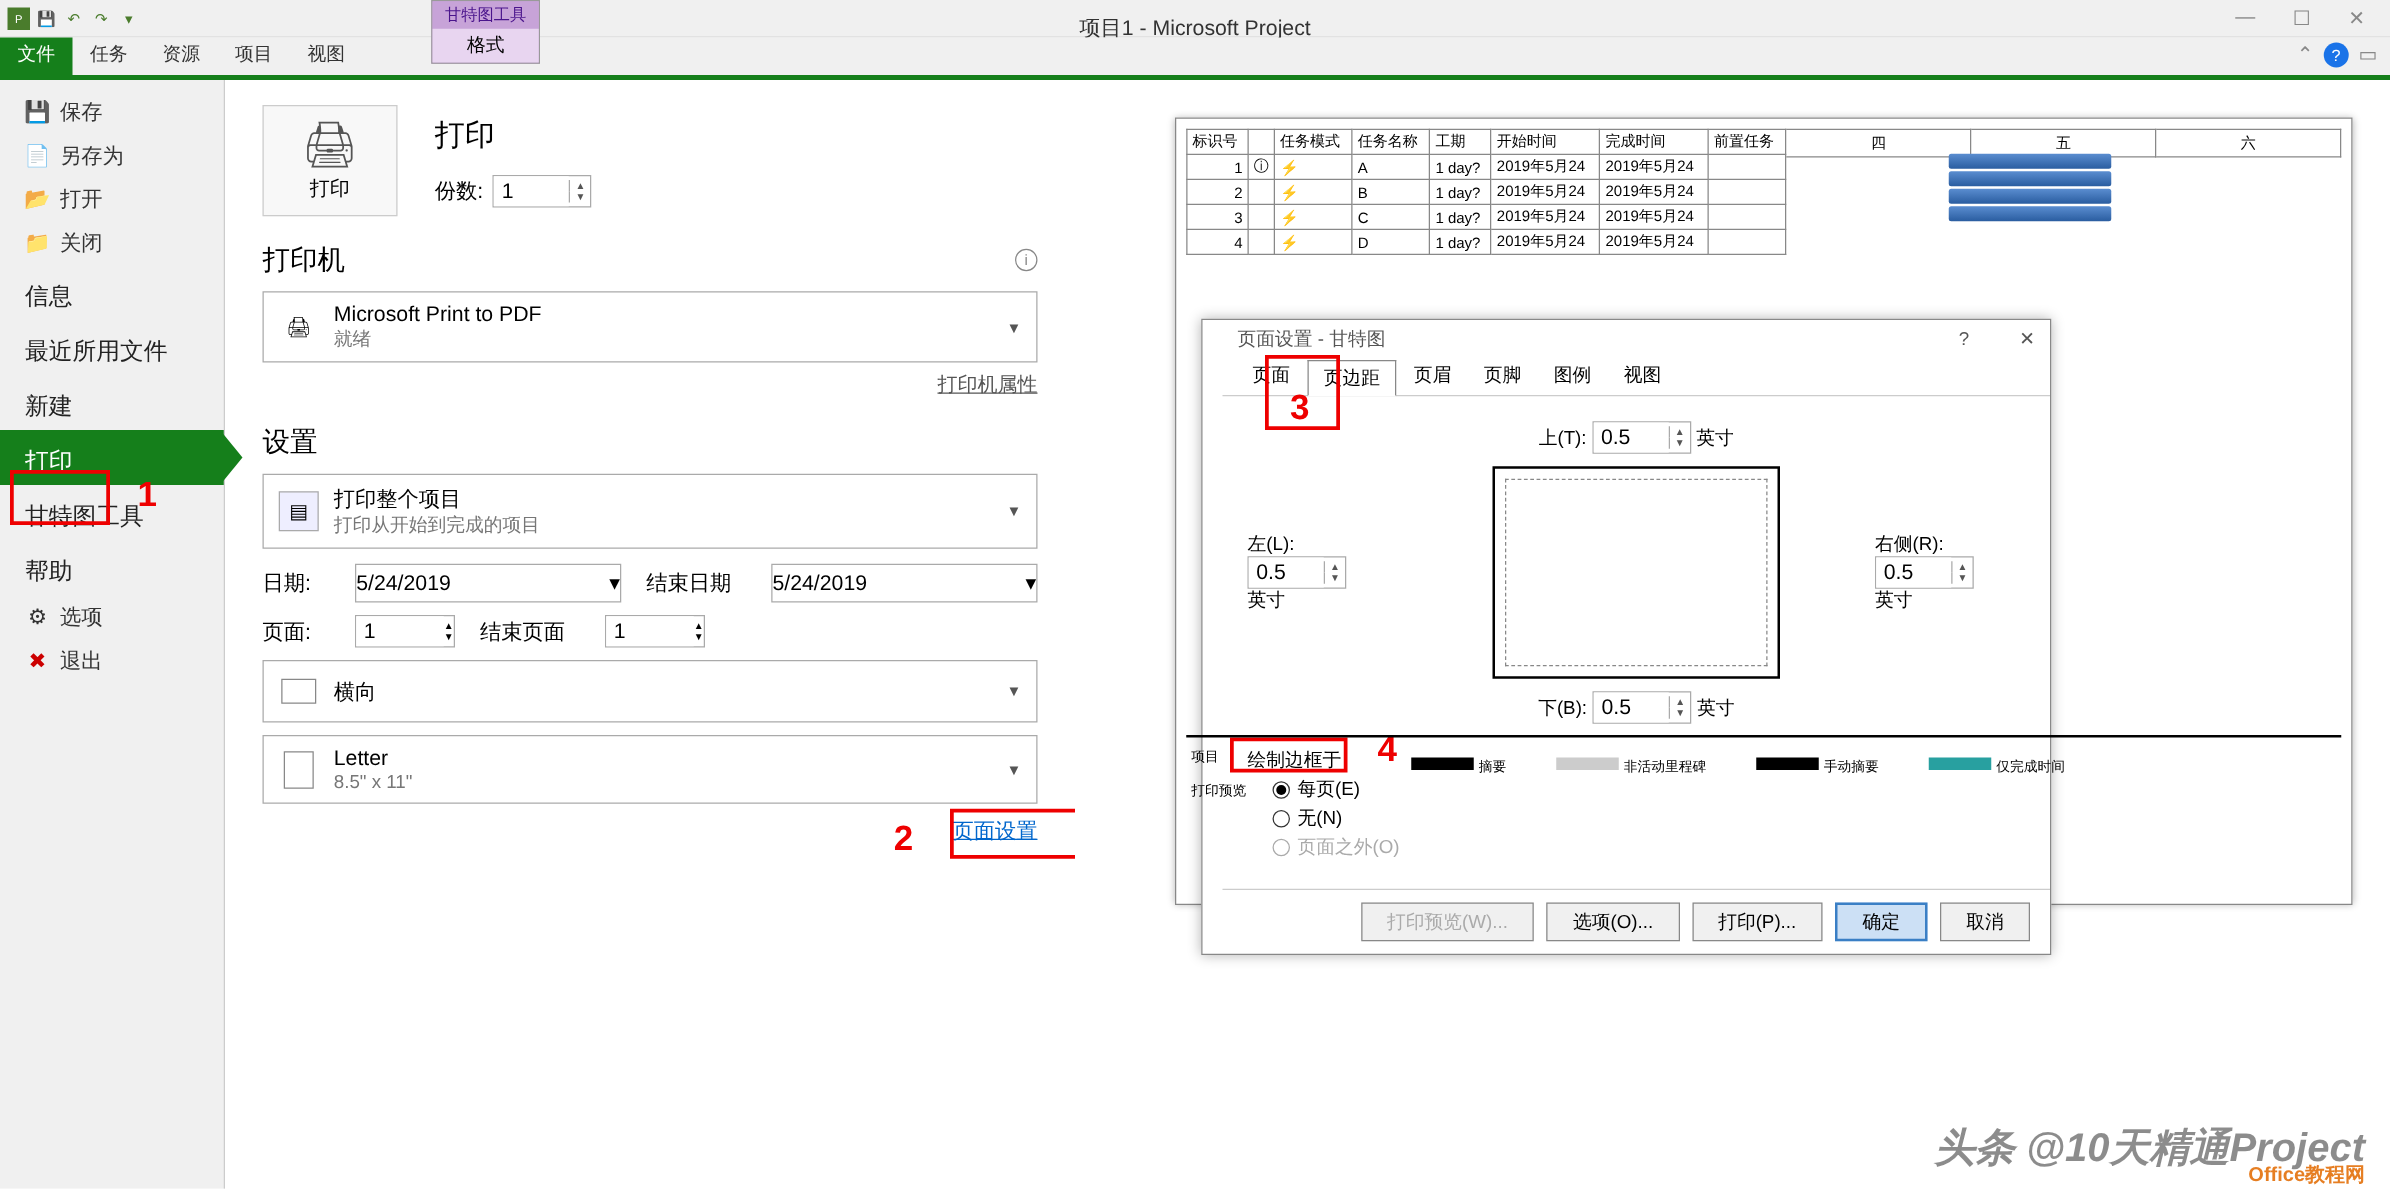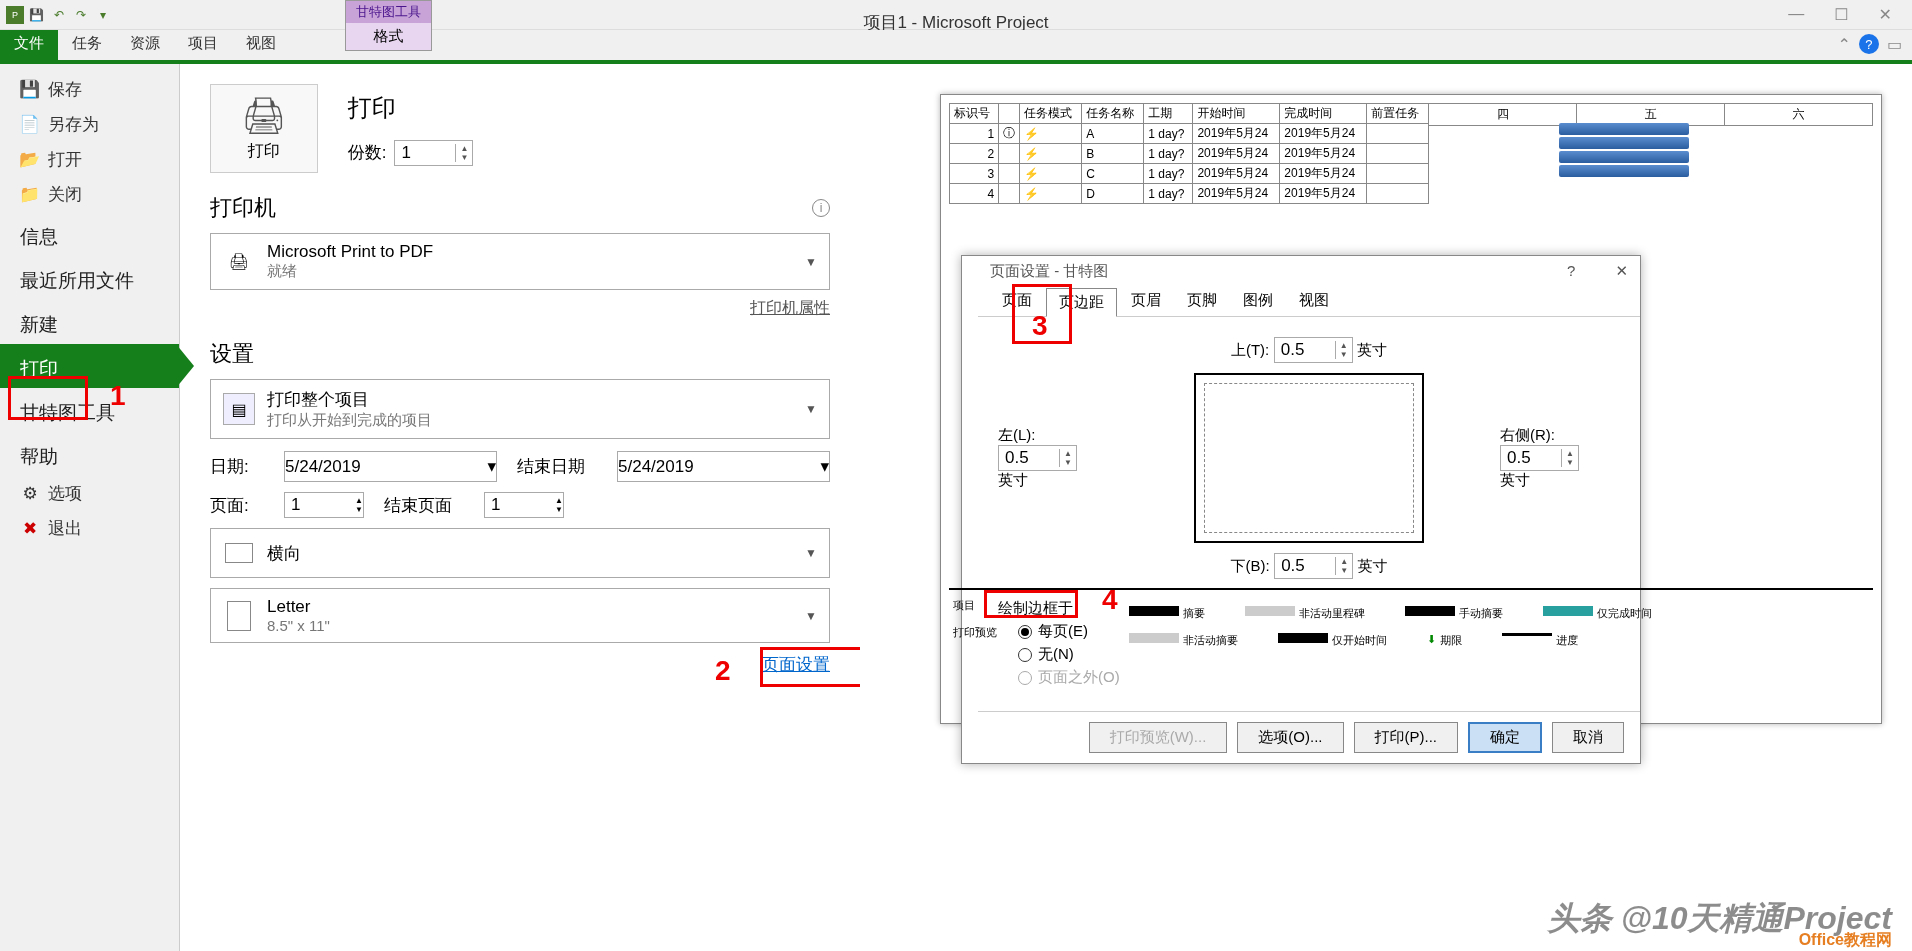--- a/index.html
+++ b/index.html
@@ -447,37 +447,19 @@
             </div>
           <div class="legend-item">
               <span class="legend-bar" style="background:#000;"></span>
               <span>手动摘要</span>
             </div>
           <div class="legend-item">
               <span class="legend-bar" style="background:#28a0a0;"></span>
               <span>仅完成时间</span>
             </div>
         </div>
-        <div class="legend-row">
-          <div class="legend-item">
-              <span class="legend-bar" style="background:#ccc;"></span>
-              <span>非活动摘要</span>
-            </div>
-          <div class="legend-item">
-              <span class="legend-bar" style="background:#000;"></span>
-              <span>仅开始时间</span>
-            </div>
-          <div class="legend-item">
-              <span style="color:#080;">⬇</span>
-              <span>期限</span>
-            </div>
-          <div class="legend-item">
-              <span class="legend-bar" style="background:#000;height:3px;"></span>
-              <span>进度</span>
-            </div>
-        </div>
       </div>
     </div>
   </div>
 </div>
 
 <div class="watermark">头条 @10天精通Project</div>
 <div class="watermark2">Office教程网</div>
 
 </body></html>

